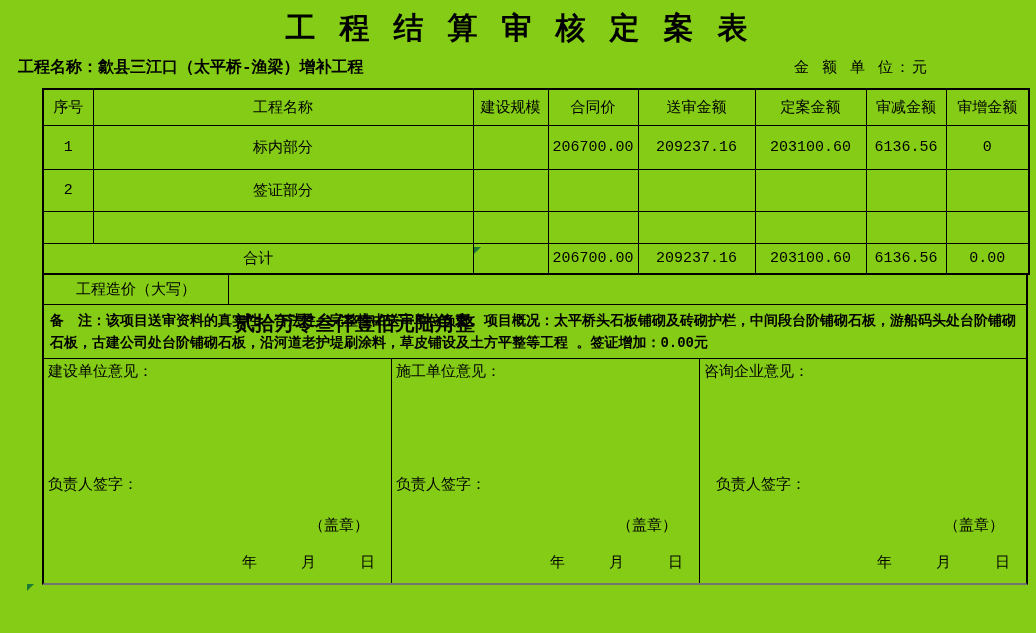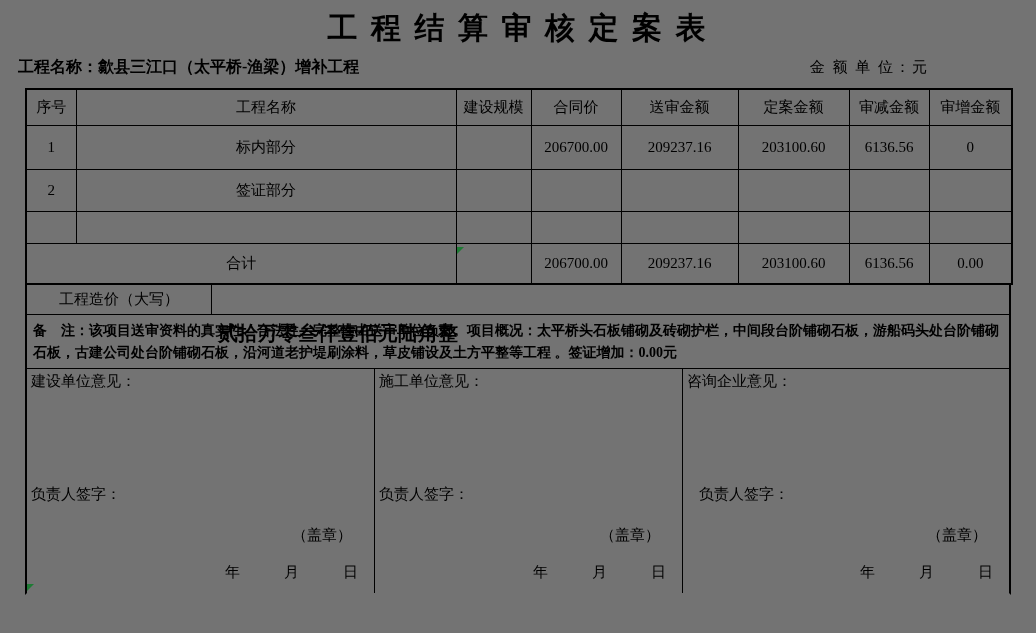--- a/index.html
+++ b/index.html
@@ -1,36 +1,36 @@
 <!DOCTYPE html>
 <html><head>
 <meta charset="utf-8">
 <style>
   html,body{margin:0;padding:0;background:#fff;}
-  .page{position:relative;width:1036px;height:633px;background:#737373;color:#000;
-        font-family:Liberation Serif, serif;overflow:hidden;}
+  .page{position:relative;width:1036px;height:633px;background:#84cc16;color:#000;
+        font-family:Liberation Mono, monospace;overflow:hidden;}
 
   .title{position:absolute;top:8px;left:0;width:100%;text-align:center;
          font-size:30px;font-weight:bold;letter-spacing:3px;white-space:pre;}
 
   .subtitle{position:absolute;top:57px;left:18px;right:25px;display:flex;
             justify-content:space-between;align-items:baseline;}
   .subtitle .left{font-weight:bold;font-size:16px;}
   .subtitle .right{font-size:15px;letter-spacing:2px;margin-right:82px;white-space:pre;}
 
-  .table-area{position:absolute;top:88px;left:25px;width:986px;}
+  .table-area{position:absolute;top:88px;left:42px;width:986px;}
 
   table.grid{border-collapse:collapse;table-layout:fixed;width:986px;border:2px solid #000;}
   table.grid th,table.grid td{border:1px solid #000;text-align:center;font-weight:normal;
          font-size:15px;padding:0;overflow:hidden;vertical-align:middle;}
   tr.h-head{height:36px;}
   tr.h-r1{height:44px;}
   tr.h-r2{height:42px;}
   tr.h-r3{height:32px;}
-  tr.h-tot{height:41px;margin-left:8px;}
+  tr.h-tot{height:31px;margin-left:8px;}
 
   .row-cost{display:flex;align-items:stretch;border-left:2px solid #000;border-right:2px solid #000;
             border-bottom:1px solid #000;height:30px;box-sizing:border-box;}
   .row-cost .lbl{width:185px;border-right:1px solid #000;display:flex;align-items:center;
             justify-content:center;font-size:15px;box-sizing:border-box;}
   .row-cost .val{flex:1;display:flex;align-items:center;font-weight:bold;font-size:20px;
             padding-left:6px;box-sizing:border-box;margin-top:48px;}
 
   .row-remark{border-left:2px solid #000;border-right:2px solid #000;border-bottom:1px solid #000;
             min-height:54px;box-sizing:border-box;padding:5px 6px 4px 6px;font-weight:bold;

